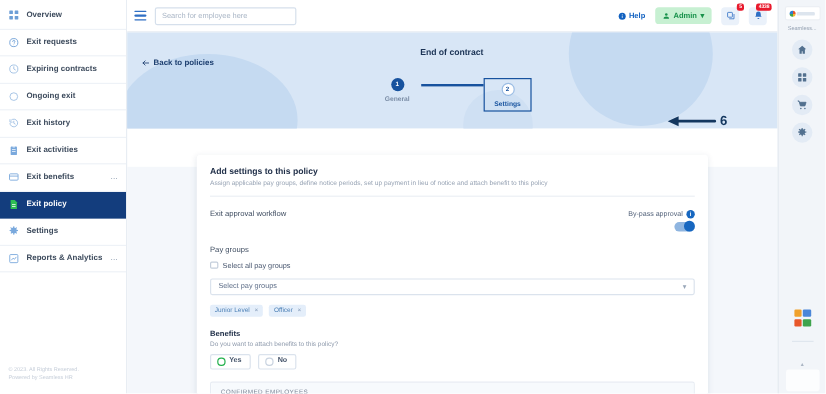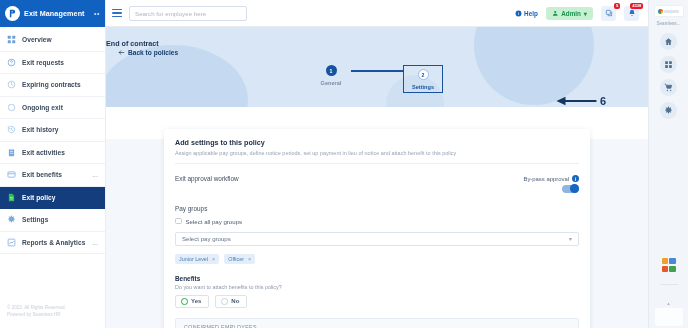--- a/index.html
+++ b/index.html
@@ -62,21 +62,21 @@
 
   
   .hero { position: relative; height: 80px; background: #d8e6f6; overflow: hidden; flex: 0 0 auto; }
   .blob { position: absolute; border-radius: 50%; background: #c5daf1; }
   .b1 { width: 150px; height: 110px; left: -8px; top: 18px; }
   .b2 { width: 120px; height: 120px; left: 368px; top: -42px; }
   .b3 { width: 58px; height: 58px; left: 280px; top: 48px; background: #cfe0f3; }
   .back-link { position: absolute; left: 12px; top: 22px; display: flex; align-items: center; gap: 3px;
                color: #1b3d6e; font-size: 6.6px; font-weight: bold; cursor: pointer; z-index: 3; }
   .back-link svg { width: 7px; height: 7px; }
-  .hero-title { position: absolute; left: 0; right: 1px; top: 12px; 
+  .hero-title { position: absolute; left: 0; right: 1px; top: 12px; text-align: center;
                 font-size: 7.2px; font-weight: bold; color: #1b3355; z-index: 3; }
 
   .stepper { position: absolute; left: 0; right: 0; top: 38px; display: flex;
              align-items: flex-start; justify-content: center; z-index: 3; }
   .step { display: flex; flex-direction: column; align-items: center; width: 40px; }
   .step-dot { width: 11px; height: 11px; border-radius: 50%; background: #17529e; color: #fff;
               font-size: 5.2px; font-weight: bold; display: flex; align-items: center; justify-content: center; }
   .step-dot.open { background: #ffffff; color: #17529e; border: 1px solid #9bbde4; }
   .step-label { margin-top: 4px; font-size: 5.6px; color: #7b8da6; font-weight: bold; }
   .step.current .step-label { color: #17529e; }
@@ -157,30 +157,20 @@
   .rail-bottom { position: absolute; bottom: 2px; width: 28px; height: 18px; background: #fff;
                  border-radius: 2px; opacity: .75; }
   .rail-arrow { position: absolute; top: 300px; font-size: 5px; color: #aab5c3; }
 </style>
 </head>
 <body>
 
 <div class="app">
 
   <aside class="sidebar">
-    <div class="brand">
-      <div class="brand-logo">
-        <svg viewBox="0 0 24 24" fill="#1161c0">
-            <path d="M5 2h9a5 5 0 0 1 0 10H9v10H5z"></path>
-            <circle cx="11" cy="7" r="1.6" fill="#fff"></circle>
-          </svg>
-      </div>
-      <div class="brand-name">Exit Management</div>
-      <div class="brand-toggle">••</div>
-    </div>
 
     <nav class="nav">
       <div class="nav-item">
         <span class="ico">
           <svg viewBox="0 0 24 24" fill="#6e9fd6">
               <rect x="2" y="2" width="8" height="8" rx="1"></rect>
               <rect x="14" y="2" width="8" height="8" rx="1"></rect>
               <rect x="2" y="14" width="8" height="8" rx="1"></rect>
               <rect x="14" y="14" width="8" height="8" rx="1"></rect>
             </svg>

